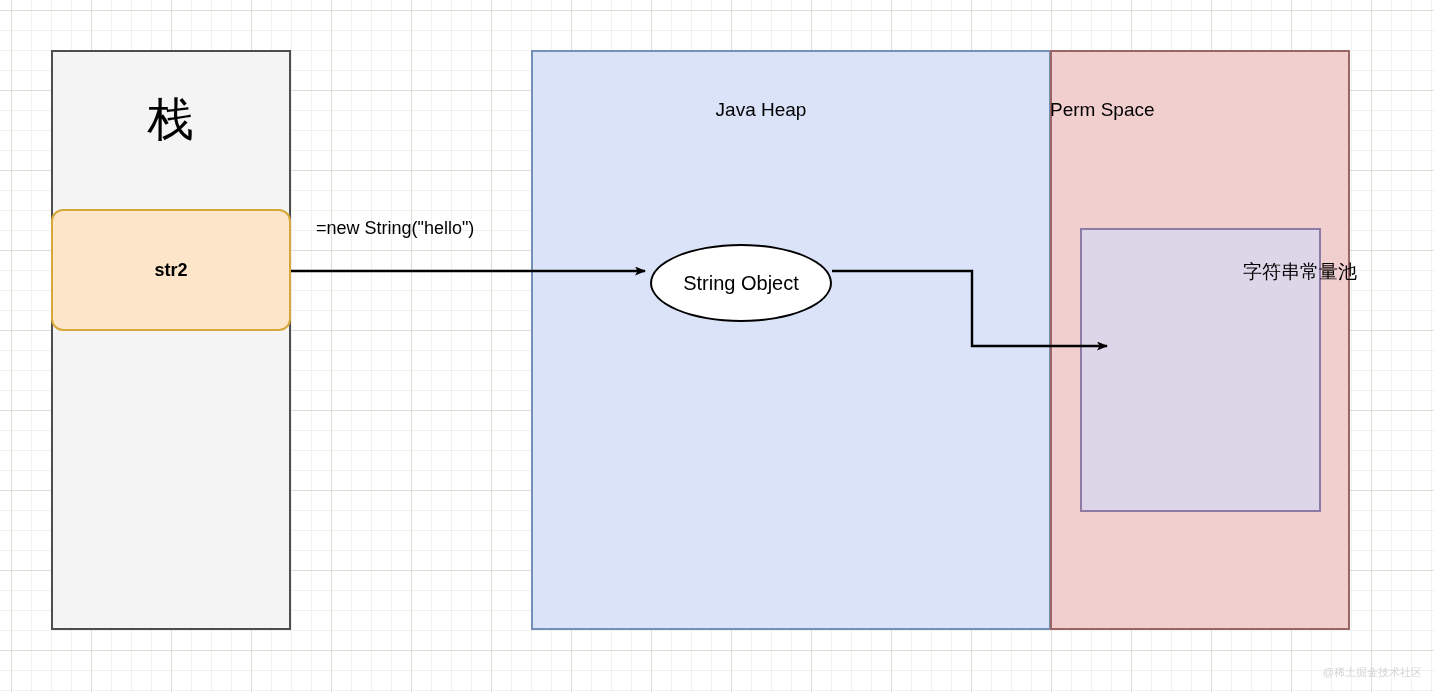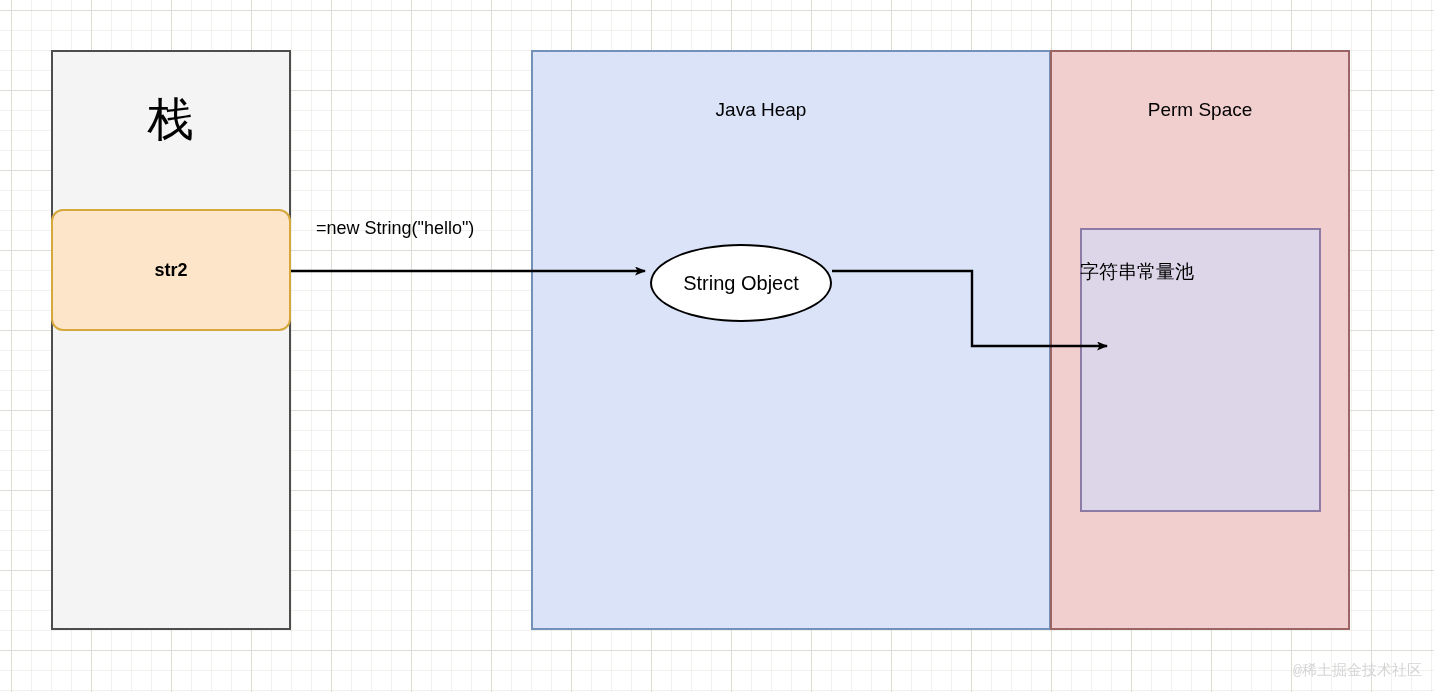--- a/index.html
+++ b/index.html
@@ -64,34 +64,33 @@
 
   
   #perm-box {
     left: 1050px; top: 50px; width: 300px; height: 580px;
     background: #f2cfcf;
     border: 2px solid #9b6565;
   }
   #perm-title {
     position: absolute;
     left: 1050px; top: 99px; width: 300px;
-    text-align: center;
     font-size: 19px; color: #000;
   }
 
   
   #pool-box {
     left: 1080px; top: 228px; width: 241px; height: 284px;
     background: #dcd6e8;
     border: 2px solid #8d7ba5;
   }
   #pool-title {
     position: absolute;
     left: 1080px; top: 259px; width: 277px;
-    text-align: left;
+    text-align: right;
     font-size: 19px; color: #000;
   }
 
   
   .ellipse {
     position: absolute;
     box-sizing: border-box;
     background: #ffffff;
     border: 2.5px solid #000000;
     border-radius: 50%;
@@ -116,24 +115,23 @@
     white-space: nowrap;
     background: rgba(255,255,255,0.0);
   }
 
   #connectors { position: absolute; left: 0; top: 0; width: 1434px; height: 692px; }
 
   
   #watermark {
     position: absolute;
     right: 12px; bottom: 12px;
-    font-size: 15px;
+    font-size: 11px;
     color: #d4d4d4;
     white-space: nowrap;
-    font-family: Liberation Mono, monospace;
   }
 </style>
 </head>
 <body>
 
 <div id="canvas">
 
   <div class="box" id="stack-box"></div>
   <div id="stack-title">栈</div>
   <div class="box" id="str2-box">

